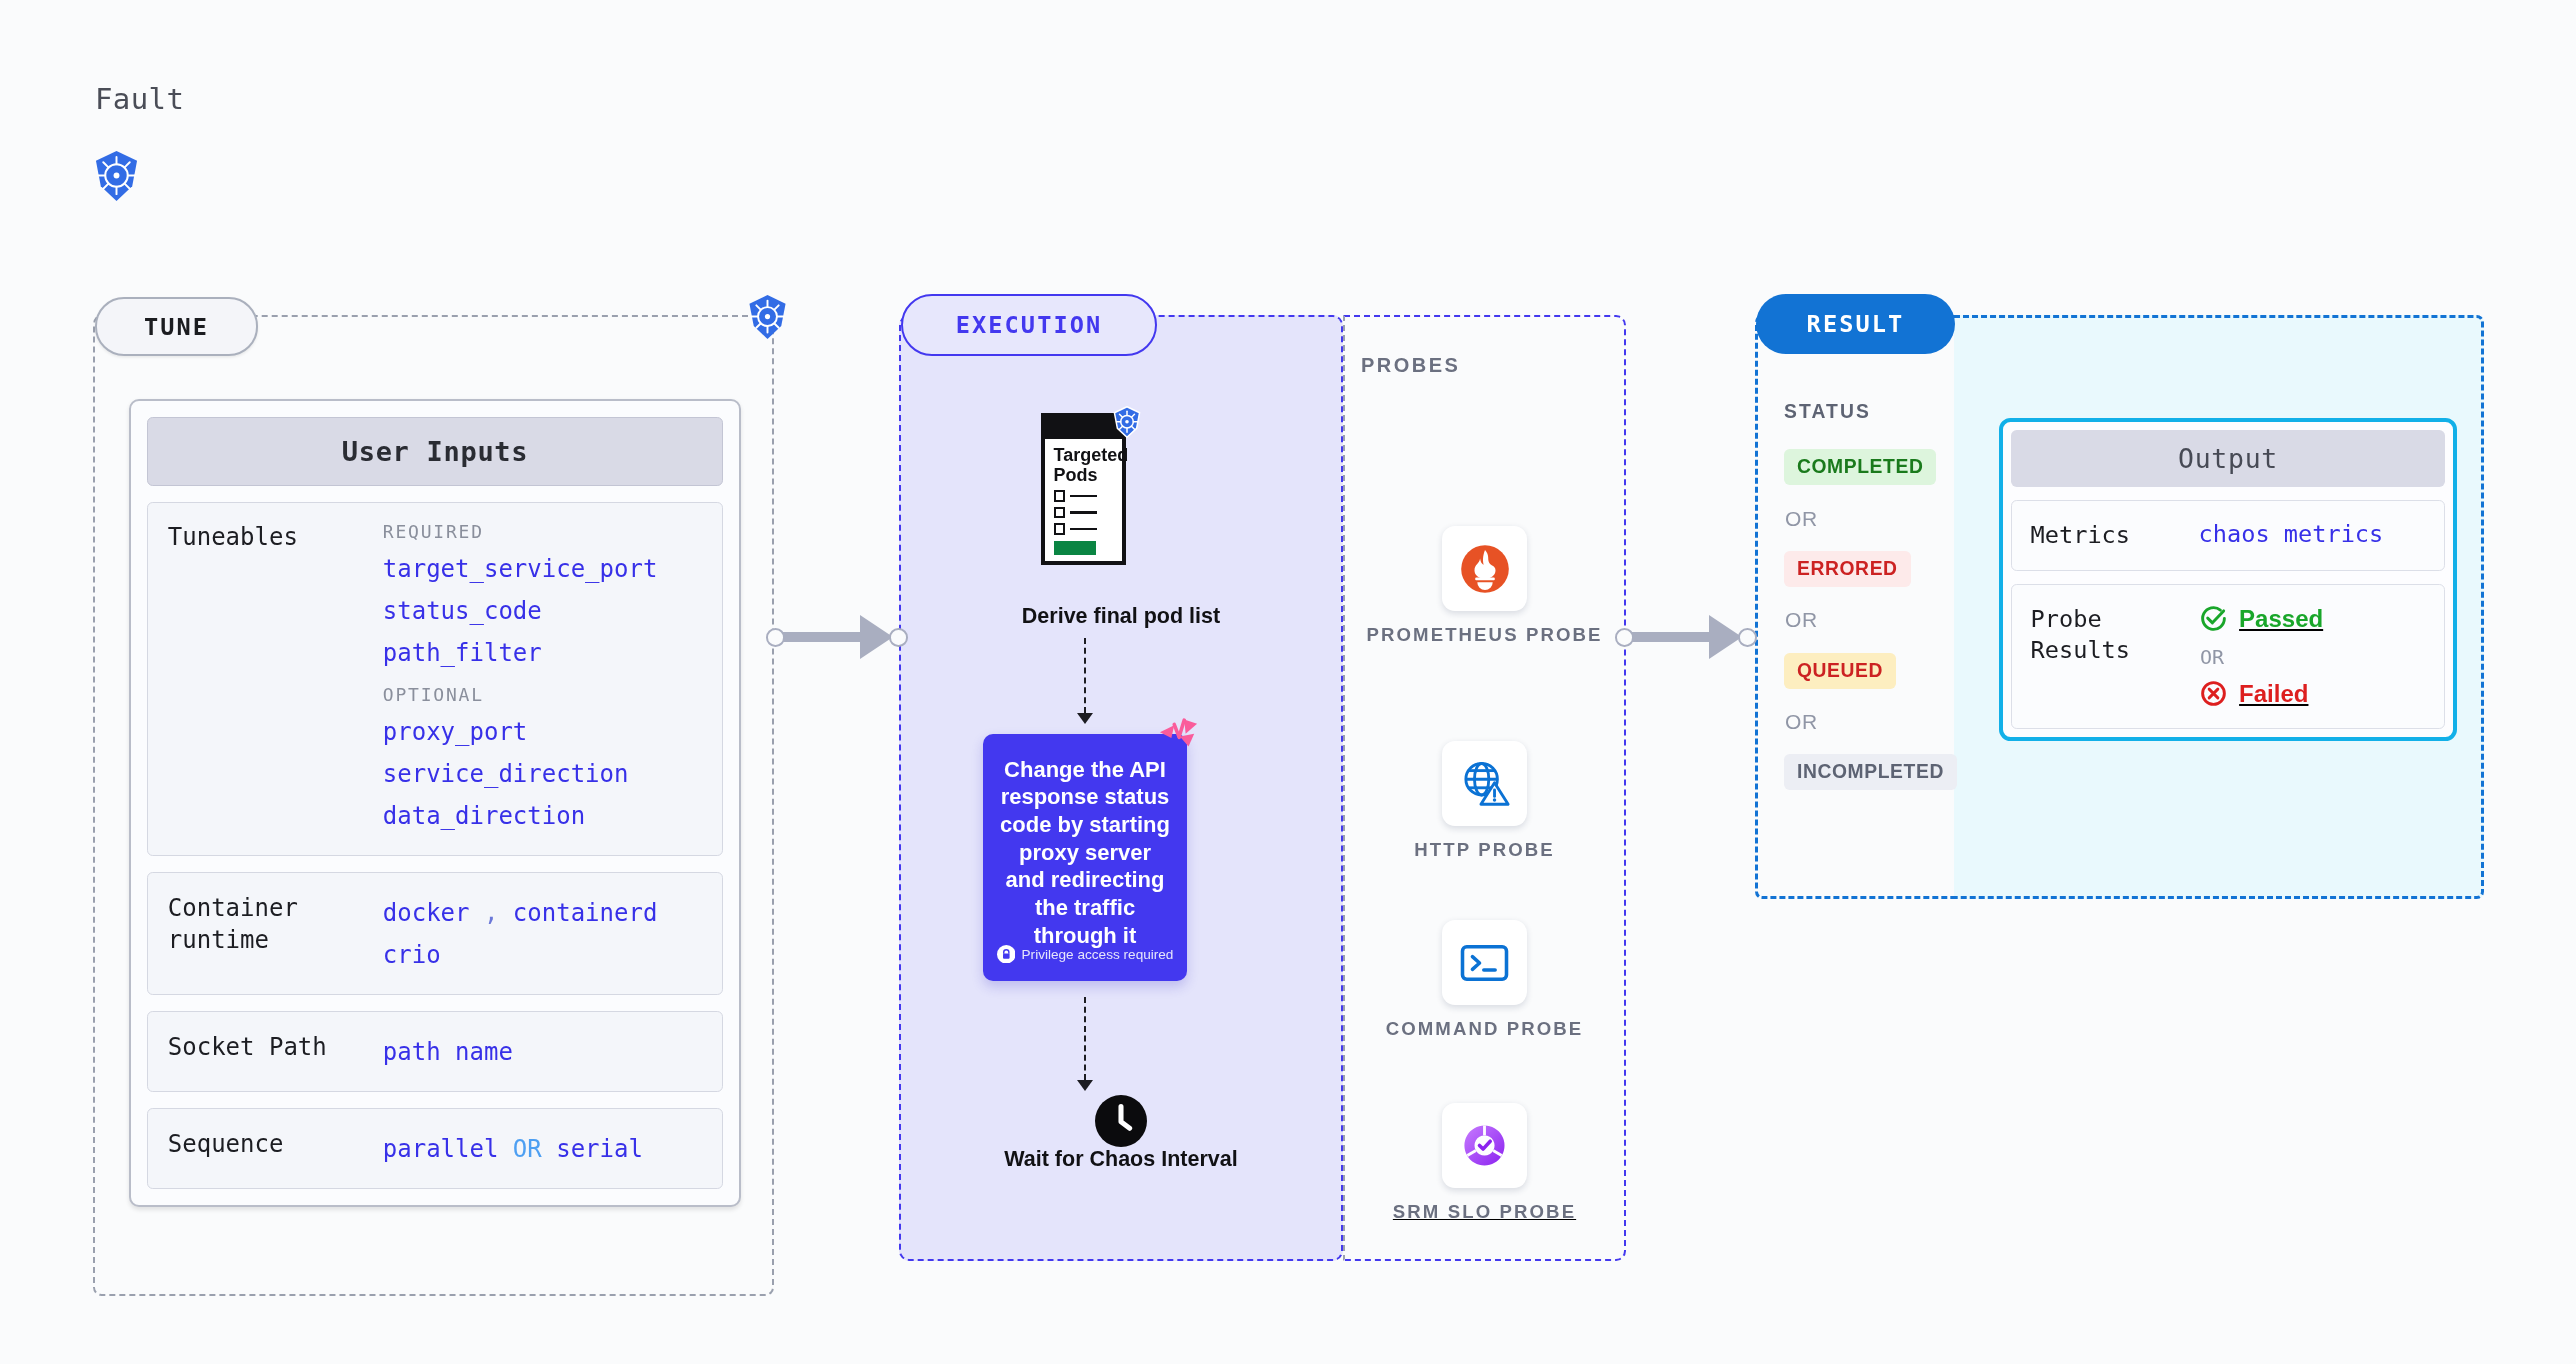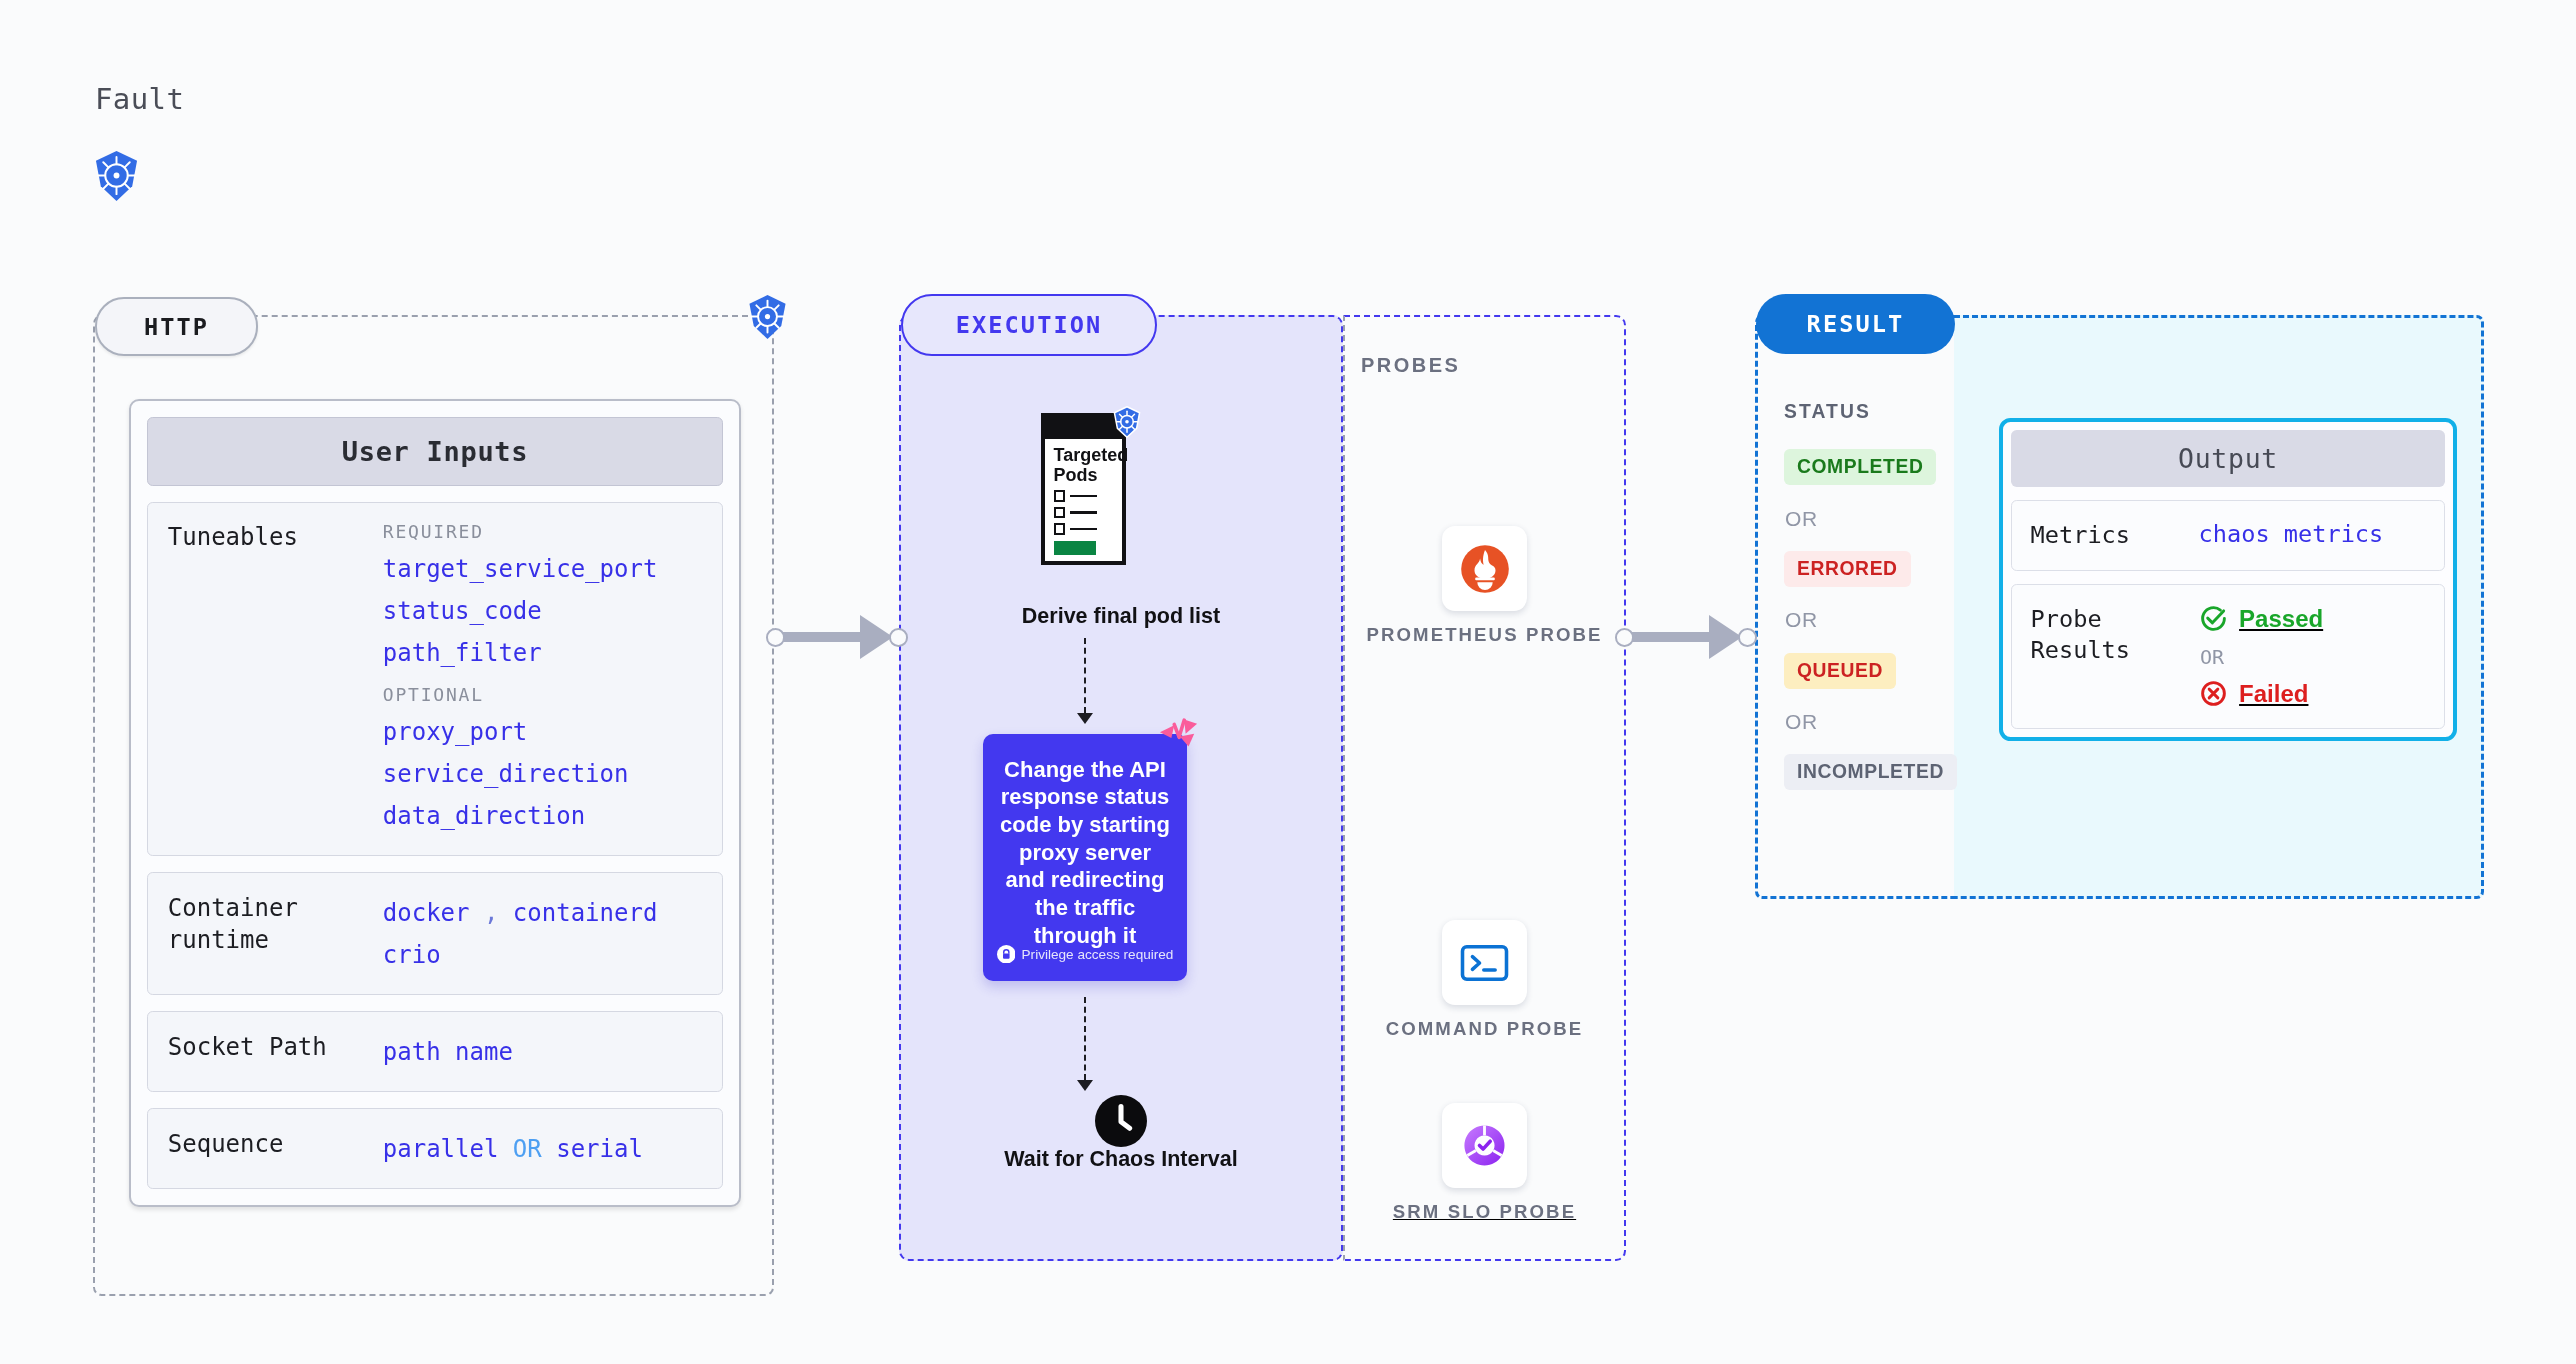--- a/index.html
+++ b/index.html
@@ -293,21 +293,21 @@
       </svg>
     </span>
   </div>
 
   <div class="panel panel-tune"></div>
   <div class="panel panel-exec"></div>
   <div class="panel panel-probes"></div>
   <div class="panel panel-result"></div>
   <div class="panel panel-output"></div>
 
-  <div class="pill pill-tune">HTTP</div>
+  <div class="pill pill-tune">TUNE</div>
   <div class="pill pill-exec">EXECUTION</div>
   <div class="pill pill-result">RESULT</div>
 
   <div class="k8s-badge-tune">
     <svg width="43" height="46" viewBox="0 0 100 106">
       <path d="M50 2 L92 22 L82 74 L50 104 L18 74 L8 22 Z" fill="#326ce5"></path>
       <g fill="none" stroke="#fff" stroke-width="4.5" stroke-linecap="round">
         <circle cx="50" cy="52" r="22"></circle>
         <circle cx="50" cy="52" r="6" fill="#fff" stroke="none"></circle>
         <line x1="50" y1="30" x2="50" y2="15"></line>
@@ -468,20 +468,37 @@
       <svg width="56" height="56" viewBox="0 0 80 80">
         <circle cx="40" cy="40" r="34" fill="#e75225"></circle>
         <path d="M40 13 c7 8 3 13 6 18 c3 5 9 4 9 11 c0 7-7 12-15 12 s-15-5-15-12 c0-9 7-9 8-17 c1 6 3 8 5 9 c-2-8 0-16 2-21z" fill="#fff"></path>
         <rect x="26" y="52" width="28" height="4" rx="1.4" fill="#fff"></rect>
         <path d="M29 59 h22 a11 11 0 0 1-22 0z" fill="#fff"></path>
       </svg>
     </div>
     <div class="probe-label">PROMETHEUS PROBE</div>
   </div>
 
+  <div class="probe-item" style="top:713px;">
+    <div class="probe-tile">
+      <svg width="53" height="53" viewBox="0 0 74 74">
+        <g fill="none" stroke="#0b72d4" stroke-width="4">
+          <circle cx="33" cy="31" r="22"></circle>
+          <ellipse cx="33" cy="31" rx="10" ry="22"></ellipse>
+          <line x1="11" y1="31" x2="55" y2="31"></line>
+          <line x1="15" y1="19" x2="51" y2="19"></line>
+          <line x1="15" y1="43" x2="51" y2="43"></line>
+        </g>
+        <path d="M51 36 L70 66 H32 Z" fill="#fff" stroke="#0b72d4" stroke-width="4" stroke-linejoin="round"></path>
+        <line x1="51" y1="46" x2="51" y2="55" stroke="#0b72d4" stroke-width="4" stroke-linecap="round"></line>
+        <circle cx="51" cy="60" r="2.4" fill="#0b72d4"></circle>
+      </svg>
+    </div>
+    <div class="probe-label">HTTP PROBE</div>
+  </div>
 
   <div class="probe-item" style="top:892px;">
     <div class="probe-tile">
       <svg width="53" height="44" viewBox="0 0 74 62">
         <rect x="6" y="8" width="62" height="46" rx="6" fill="none" stroke="#0b72d4" stroke-width="5"></rect>
         <path d="M20 22 L30 31 L20 40" fill="none" stroke="#0b72d4" stroke-width="5" stroke-linecap="round" stroke-linejoin="round"></path>
         <line x1="36" y1="41" x2="52" y2="41" stroke="#0b72d4" stroke-width="5" stroke-linecap="round"></line>
       </svg>
     </div>
     <div class="probe-label">COMMAND PROBE</div>

